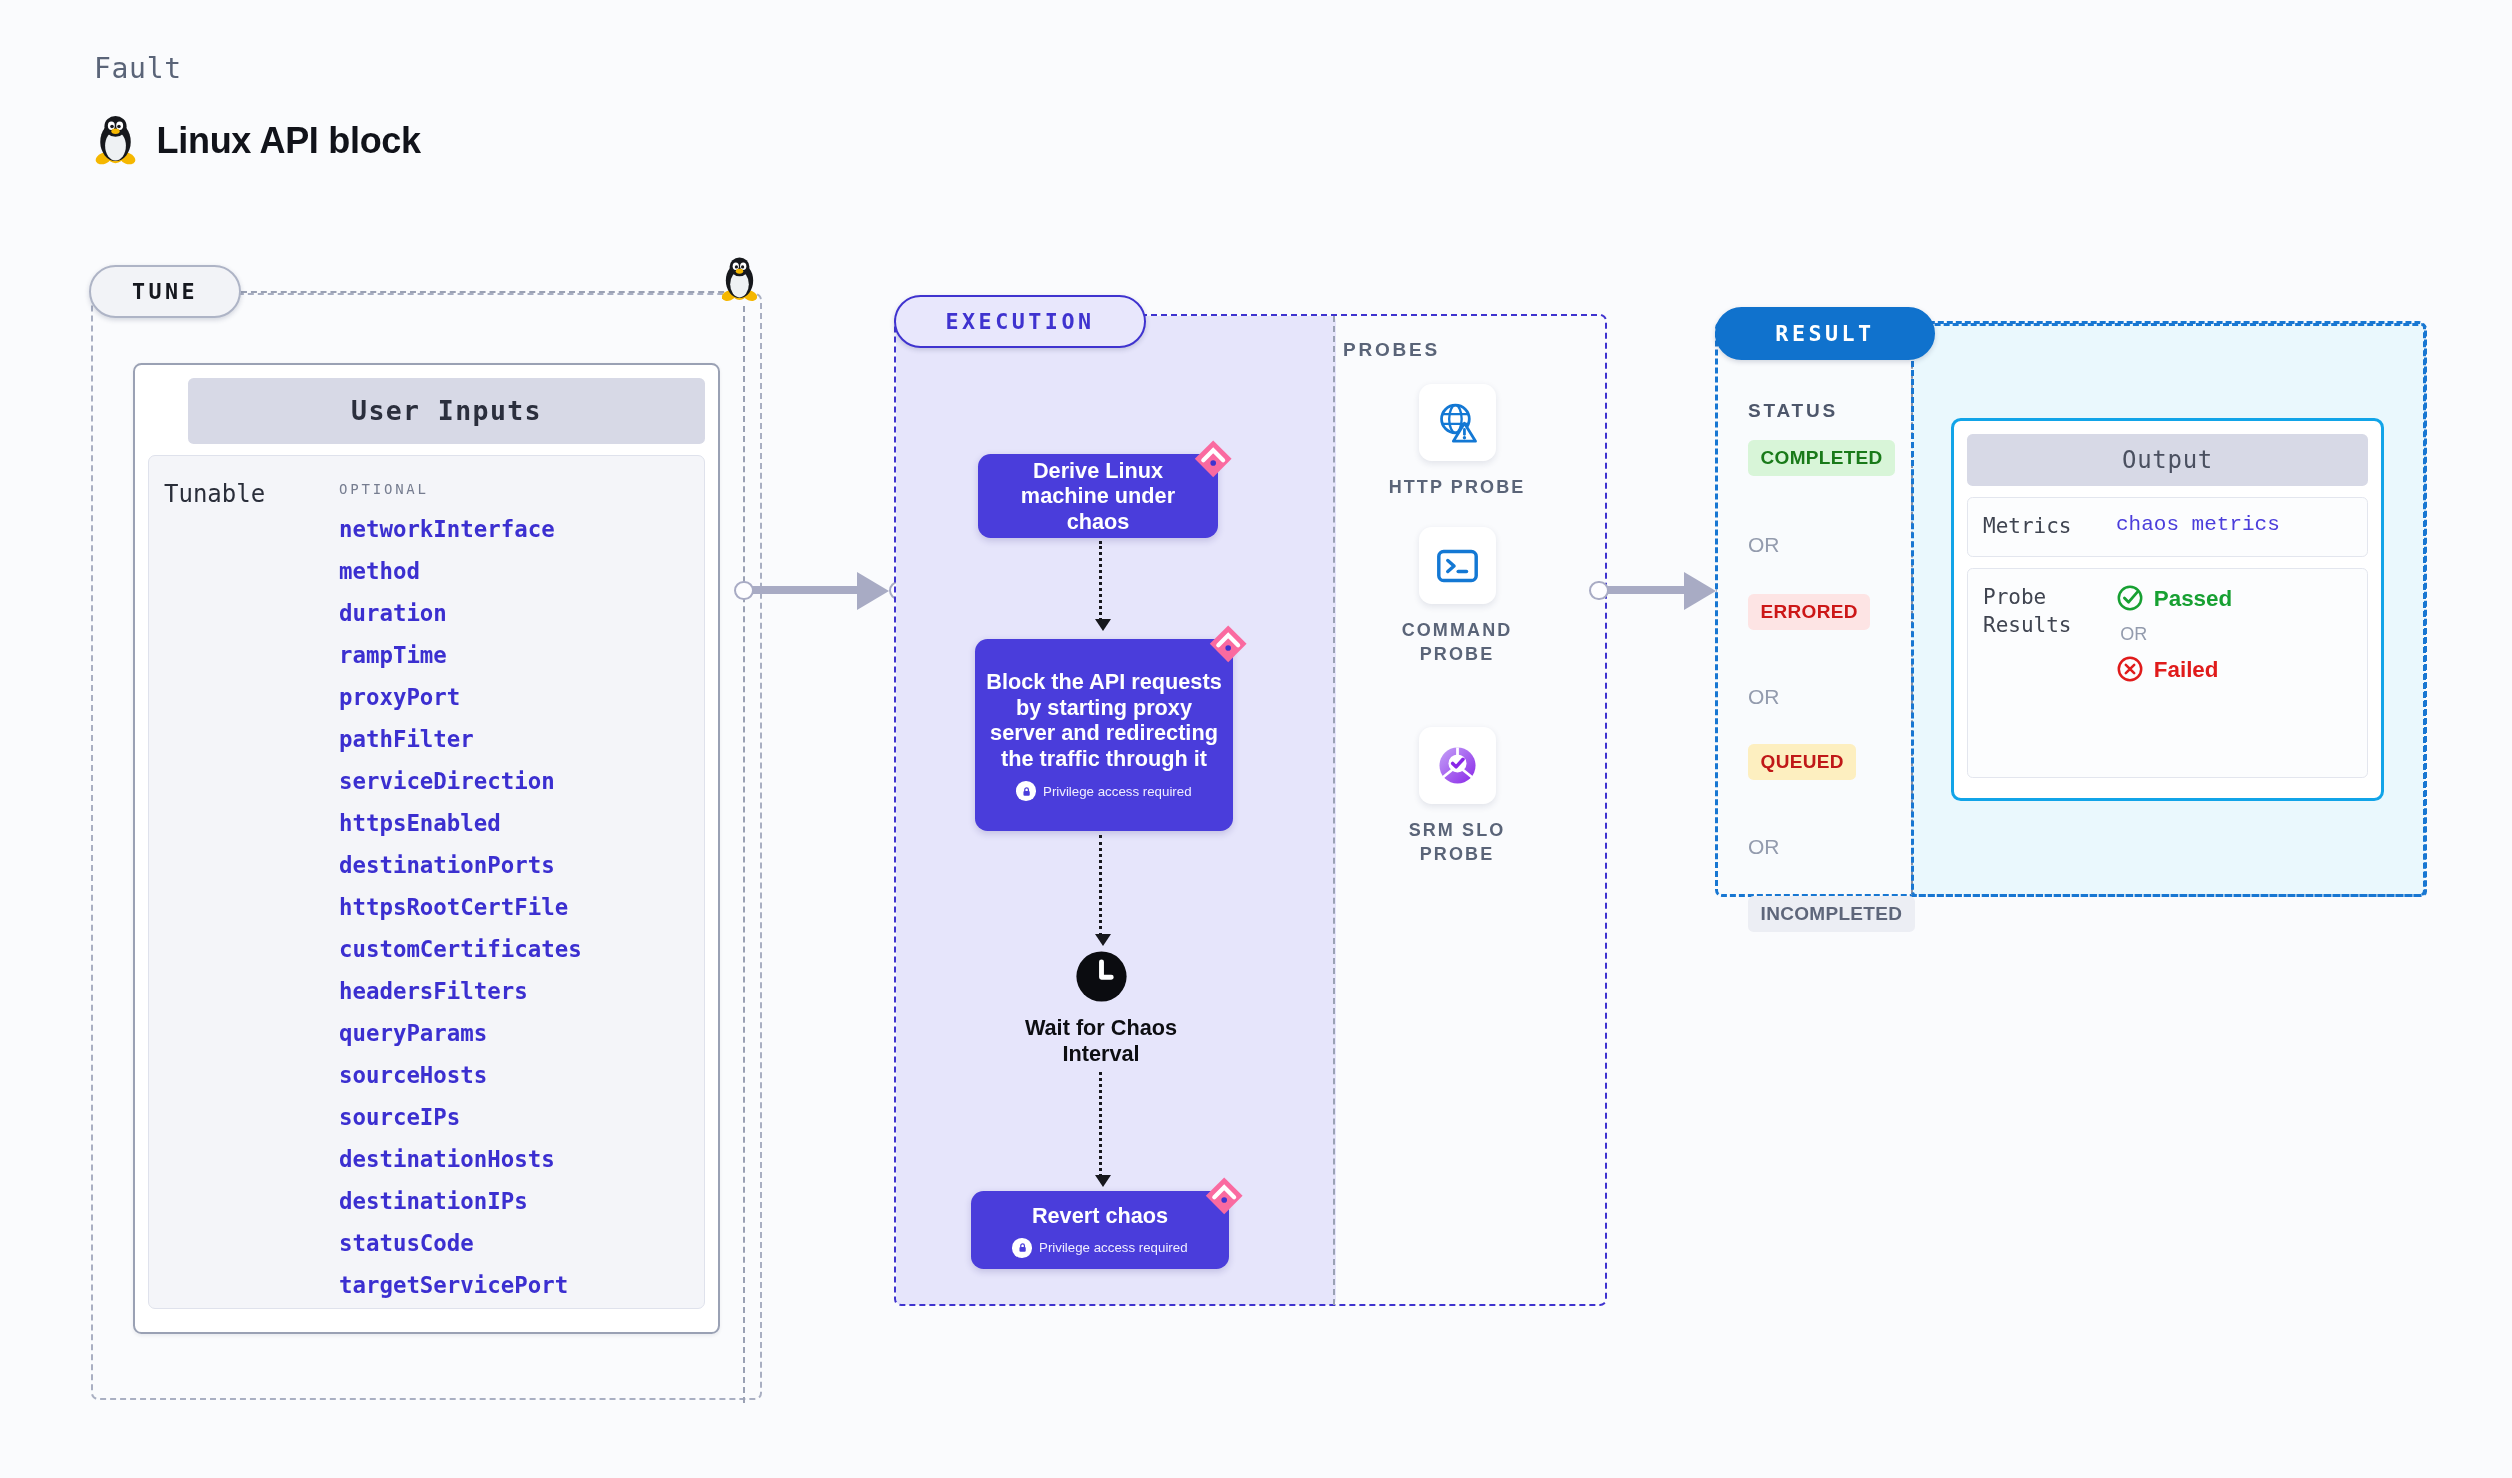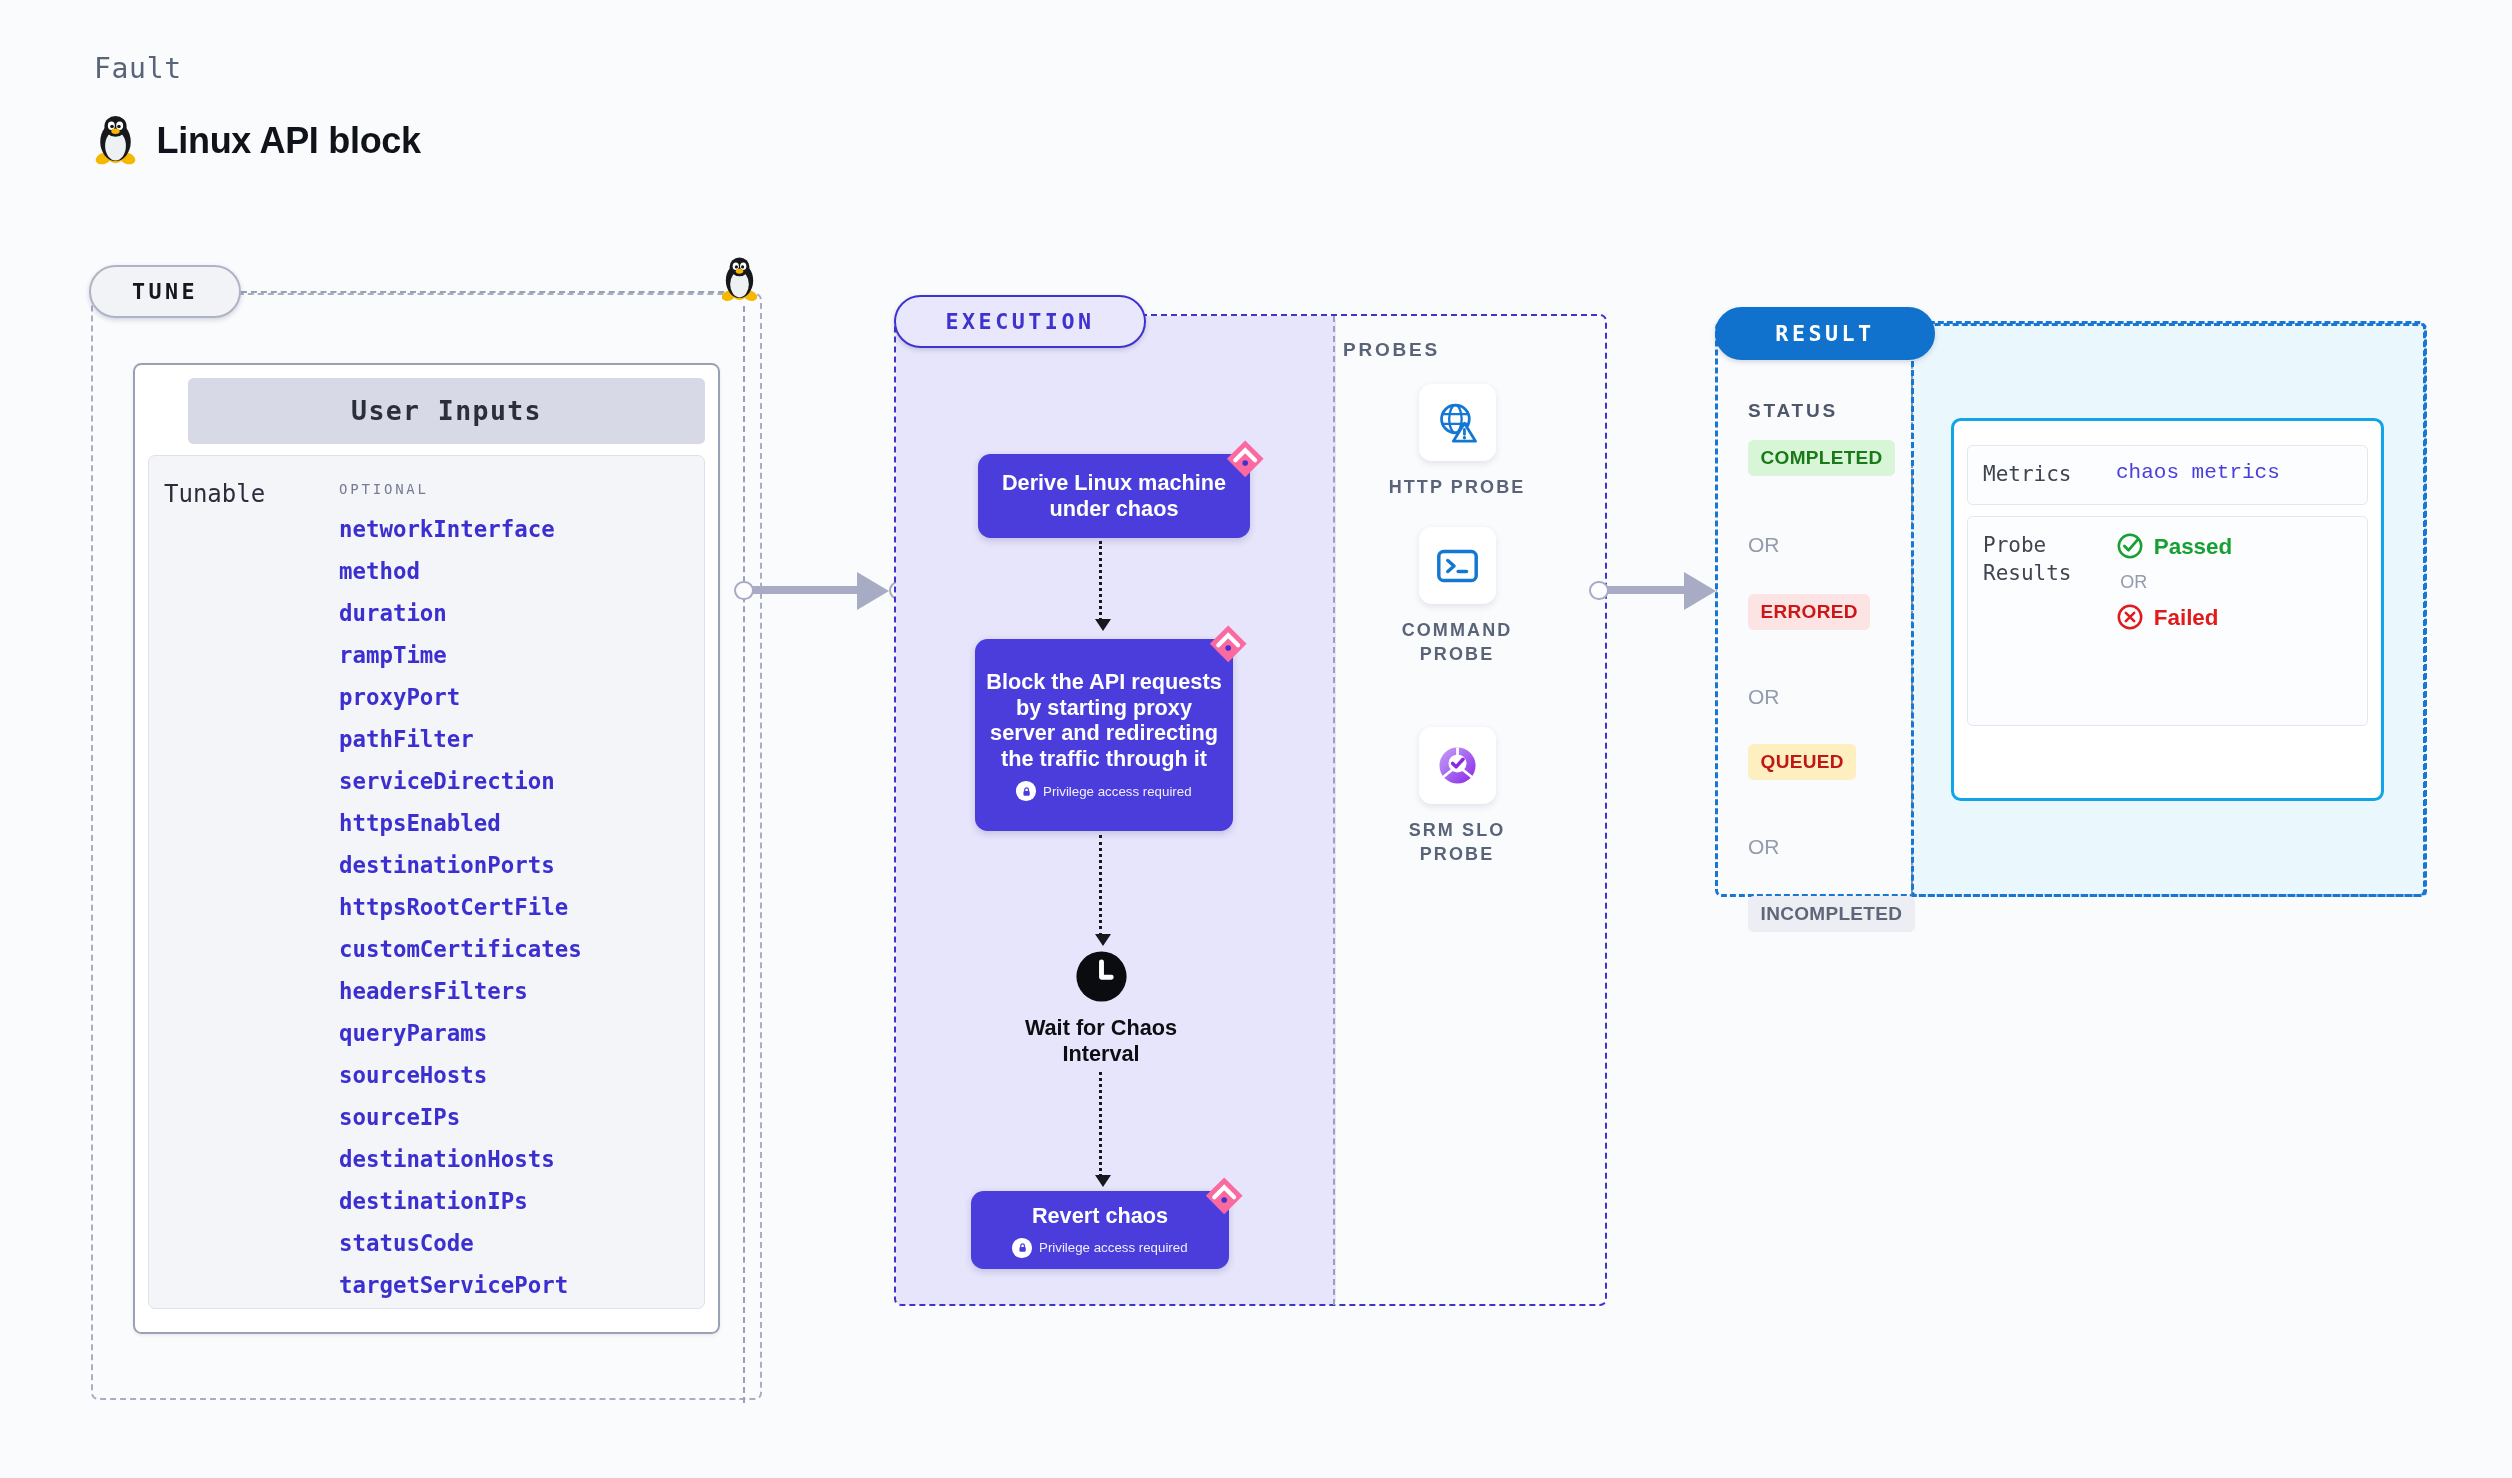--- a/index.html
+++ b/index.html
@@ -317,21 +317,21 @@
   </div>
 
   <div class="exec-inner-fill"></div>
   <div class="stage" id="exec-stage">
     <div class="stage-body"></div>
   </div>
   <div class="pill" id="exec-pill">EXECUTION</div>
   <div class="probes-divider"></div>
   <div class="probes-label">PROBES</div>
 
-  <div class="node" style="left:978px; top:454px; width:272px; height:84px;">
+  <div class="node" style="left:978px; top:454px; width:240px; height:84px;">
     <div class="node-title">Derive Linux machine under chaos</div>
     <svg class="ribbon" viewBox="0 0 58 58">
       <path d="M4 28 L30 2 L56 28 L30 54 Z" fill="#fa6aa0"></path>
       <path d="M16 30 L30 16 L44 30" stroke="#fff" stroke-width="6" fill="none" stroke-linecap="round"></path>
       <circle cx="30" cy="34" r="4" fill="#3f33cf"></circle>
     </svg>
   </div>
   <div class="dashline" style="left:1099px; top:541px; height:80px;"></div>
 
   <div class="node" style="left:975px; top:639px; width:258px; height:192px;">
@@ -448,20 +448,21 @@
       <div class="status-badge" style="top: 440px; background: rgb(216, 245, 216); color: rgb(25, 122, 25);">COMPLETED</div>
       <div class="or-text" style="top: 533px;">OR</div>
       <div class="status-badge" style="top: 594px; background: rgb(253, 228, 228); color: rgb(204, 23, 23);">ERRORED</div>
       <div class="or-text" style="top: 685px;">OR</div>
       <div class="status-badge" style="top: 744px; background: rgb(253, 239, 192); color: rgb(192, 24, 24);">QUEUED</div>
       <div class="or-text" style="top: 835px;">OR</div>
       <div class="status-badge" style="top: 896px; background: rgb(236, 238, 244); color: rgb(94, 102, 122);">INCOMPLETED</div>
     </div>
 
   <div class="output-card">
+    <div class="output-header">Output</div>
     <div class="out-row">
       <div class="out-key">Metrics</div>
       <div class="out-val-link">chaos metrics</div>
     </div>
     <div class="out-row" style="height:210px; align-items:flex-start;">
       <div class="out-key">Probe Results</div>
       <div>
         <div class="pf-row">
           <span>
             <svg width="28" height="28" viewBox="0 0 40 40">

